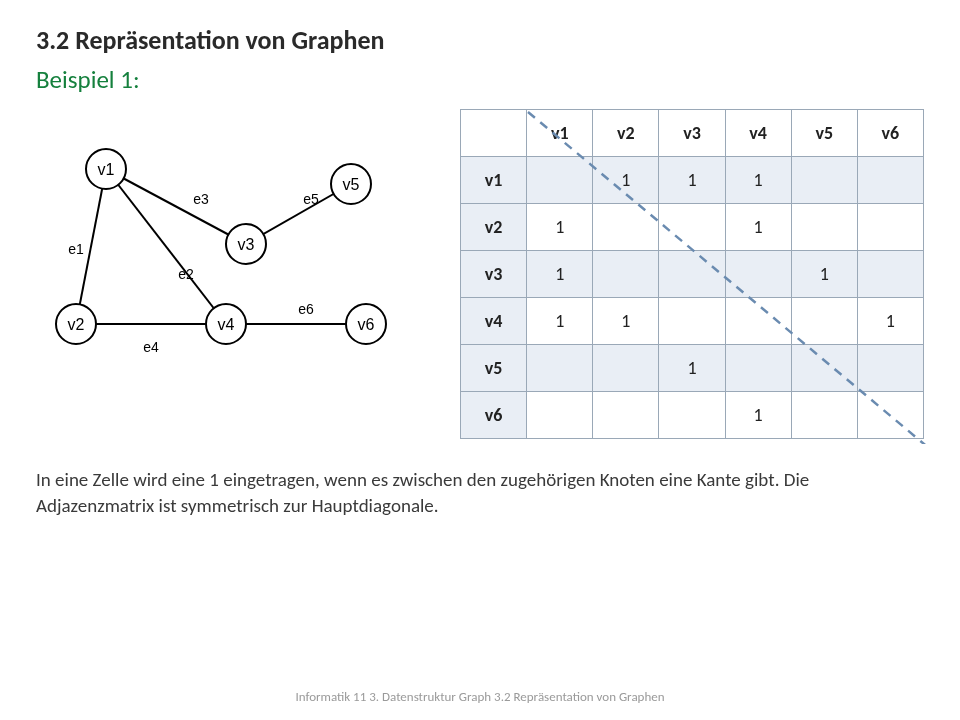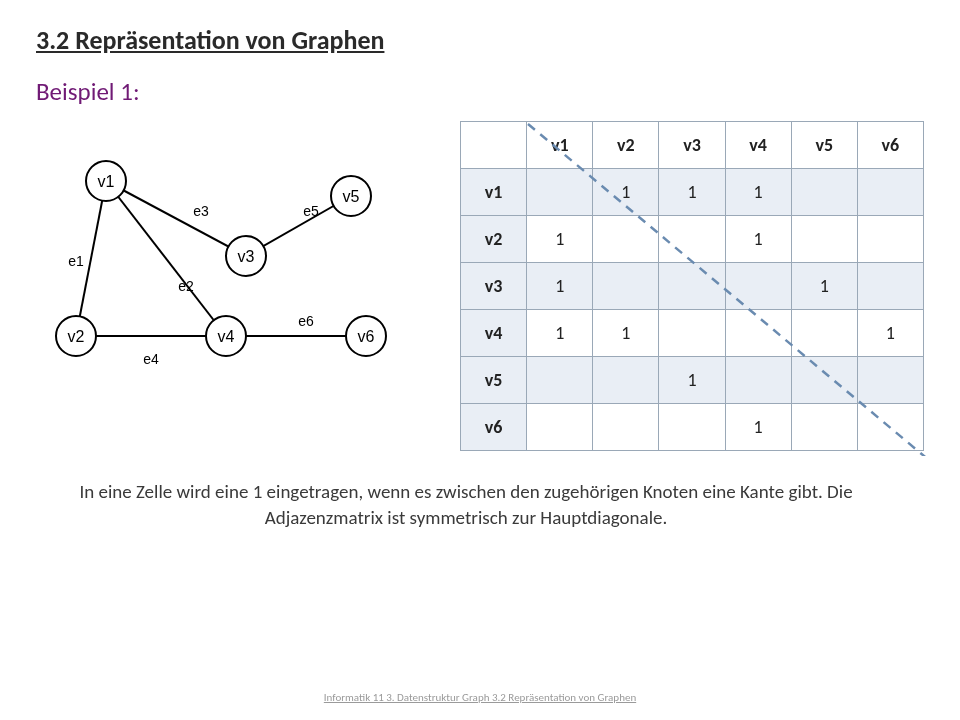--- a/index.html
+++ b/index.html
@@ -8,27 +8,26 @@
       height: 720px;
       background: #fff;
       font-family: Calibri, "Segoe UI", Arial, sans-serif;
       color: #333;
       padding: 24px 36px 20px 36px;
       position: relative;
     }
     .heading {
       font-size: 26px;
       font-weight: bold;
-      text-decoration: underline;
       color: #2a2a2a;
-      margin-bottom: 20px;
+      margin-bottom: 8px;
     }
     .subheading {
       font-size: 25px;
-      color: #701a75;
+      color: #15803d;
       margin-bottom: 6px;
     }
     .labels-row {
       display: flex;
       font-size: 25px;
       color: #3a3a3a;
       margin-bottom: 8px;
     }
     .labels-row .left  { flex: 0 0 420px; }
     .labels-row .right { flex: 1; }
@@ -55,25 +54,25 @@
     table.matrix .chdr { font-weight: bold; }
     table.matrix tr.shade td { background: #e9eef5; }
     table.matrix tr td:first-child { background: #e9eef5; font-weight: bold; }
     table.matrix tr.hrow td:first-child { background: #fff; font-weight: normal; }
     .diag-line {
       position: absolute; pointer-events: none;
       top: 0; left: 0; width: 470px; height: 335px;
     }
     .explain {
       font-size: 19px; color: #3a3a3a;
-      margin-top: 28px; line-height: 1.35; max-width: 860px; text-align: center;
+      margin-top: 28px; line-height: 1.35; max-width: 860px;
     }
     .footer {
       position: absolute; bottom: 16px; left: 0; right: 0;
-      text-align: center; font-size: 11px; color: #9a9a9a; text-decoration: underline;
+      text-align: center; font-size: 13px; color: #9a9a9a;
     }
   </style>
 </head>
 <body>
 
 <div class="heading">3.2 Repräsentation von Graphen</div>
 <div class="subheading">Beispiel 1:</div>
 <div class="labels-row">
 </div>
 

